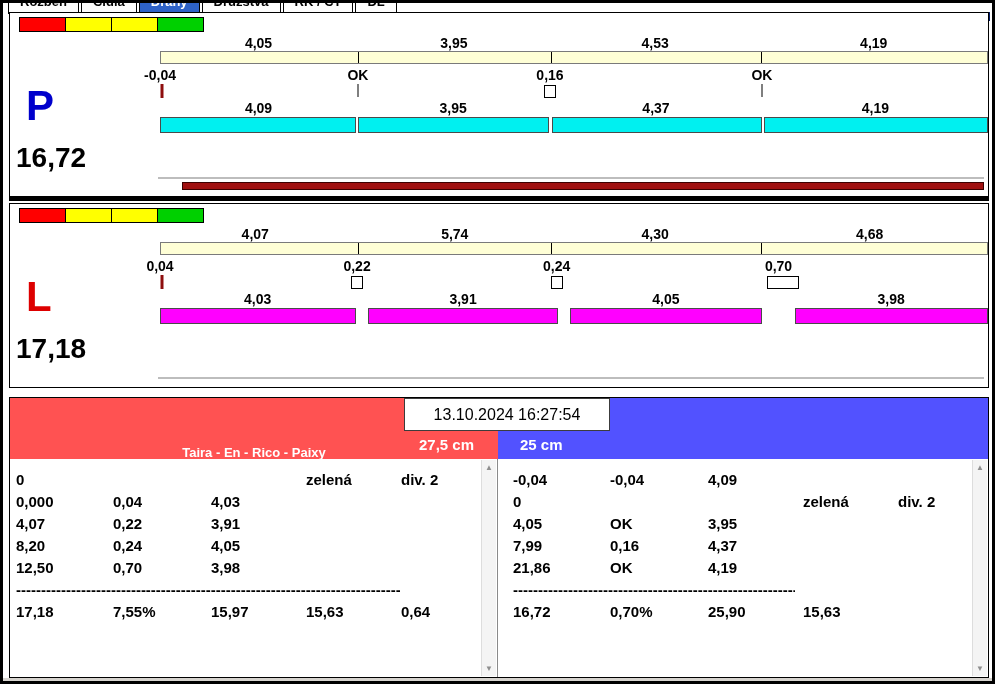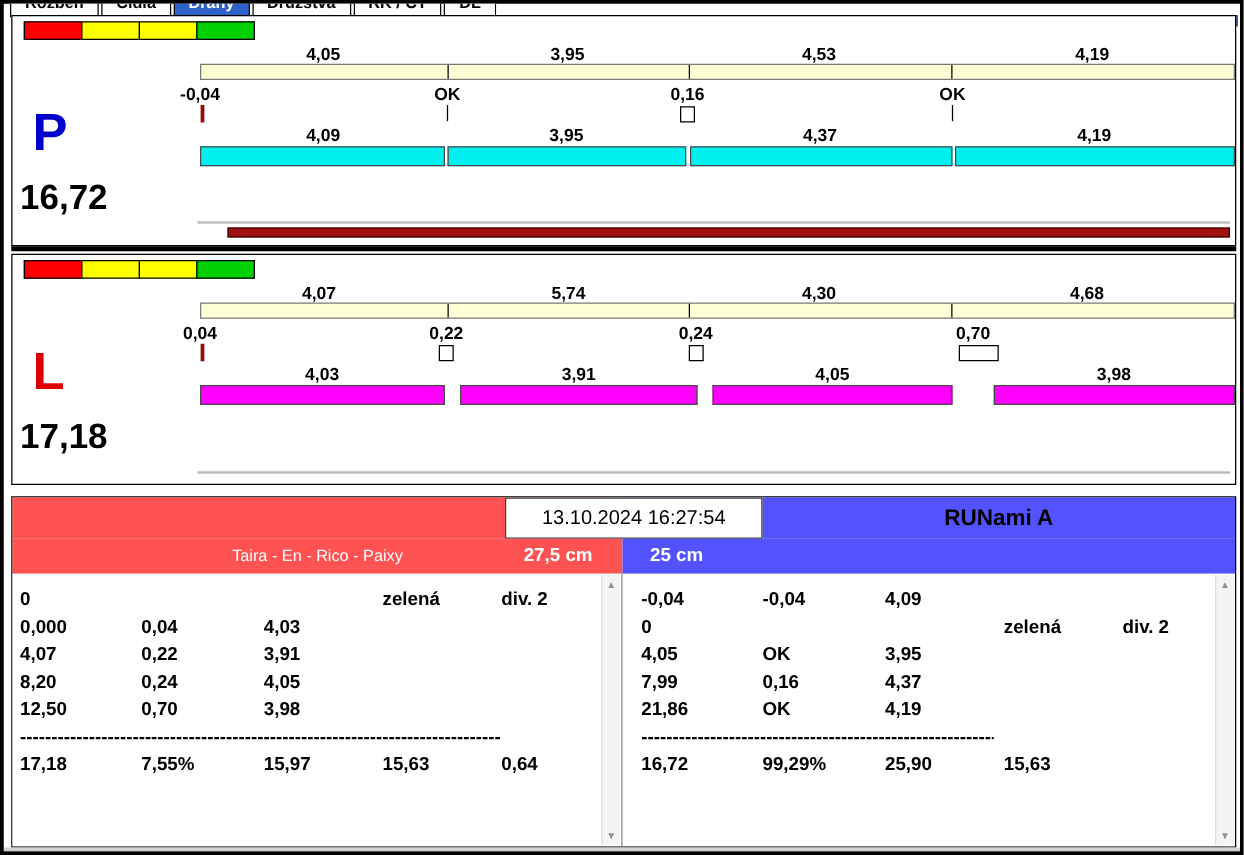--- a/index.html
+++ b/index.html
@@ -48,22 +48,22 @@
   .th-row1{position:absolute;top:0;left:0;right:0;height:33px;display:flex}
   .th-row2{position:absolute;top:33px;left:0;right:0;height:28px;display:flex}
   .blk-red{width:488px;background:#ff5252;position:relative}
   .blk-blue{flex:1;background:#5252ff;position:relative}
   .team-name{position:absolute;top:0;height:33px;line-height:33px;text-align:center;
              font-size:18px;font-weight:bold;color:#000;white-space:nowrap}
   .tn-left{left:0;width:396px}
   .tn-right{left:600px;right:0}
   .timestamp{position:absolute;top:0;left:394px;width:206px;height:33px;background:#fff;border:1px solid #3c3c3c;
              line-height:31px;text-align:center;font-size:16px;color:#000}
-  .dogs{position:absolute;top:0;height:28px;line-height:28px;text-align:center;color:#fff;
-        font-size:13px;font-weight:normal;white-space:nowrap}
+  .dogs{position:absolute;top:8px;height:28px;line-height:28px;text-align:center;color:#fff;
+        font-size:13px;font-weight:bold;white-space:nowrap}
   .dogs-left{left:0;width:488px}
   .dogs-right{left:110px;right:0}
   .jump-h{position:absolute;top:0;height:28px;line-height:28px;color:#fff;font-size:15px;font-weight:bold;white-space:nowrap}
   .jh-left{right:24px}
   .jh-right{left:22px}
 
   .data-row{position:absolute;top:61px;left:0;right:0;bottom:0;display:flex;background:#fff}
   .dpanel{position:relative;width:488px;height:100%;border-right:1px solid #8a8a8a;overflow:hidden}
   .dpanel.rightp{flex:1;border-right:none}
   .tbl{padding:10px 20px 0 6px}
@@ -198,21 +198,20 @@
       </div>
     </div>
     <div class="underline" style="top:173px"></div>
   </div>
 
   <div class="teams">
     <div class="th-row1">
       <div class="blk-red"></div>
       <div class="blk-blue"></div>
     </div>
-    <div class="team-name tn-right">RUNami A</div>
     <div class="timestamp">13.10.2024 16:27:54</div>
 
     <div class="th-row2">
       <div class="blk-red">
         <div class="dogs dogs-left">Taira - En - Rico - Paixy</div>
         <div class="jump-h jh-left">27,5 cm</div>
       </div>
       <div class="blk-blue">
         <div class="jump-h jh-right">25 cm</div>
       </div>
@@ -305,21 +304,21 @@
           <div class="trow">
             <span>21,86</span>
               <span>OK</span>
               <span>4,19</span>
               <span></span>
               <span></span>
           </div>
           <div class="tsep">------------------------------------------------------------</div>
           <div class="trow">
             <span>16,72</span>
-              <span>99,29%</span>
+              <span>0,70%</span>
               <span>25,90</span>
               <span>15,63</span>
               <span></span>
           </div>
         </div>
         <div class="vscroll">
           <div class="sarrow up">▲</div>
           <div class="sarrow down">▼</div>
         </div>
       </div>

